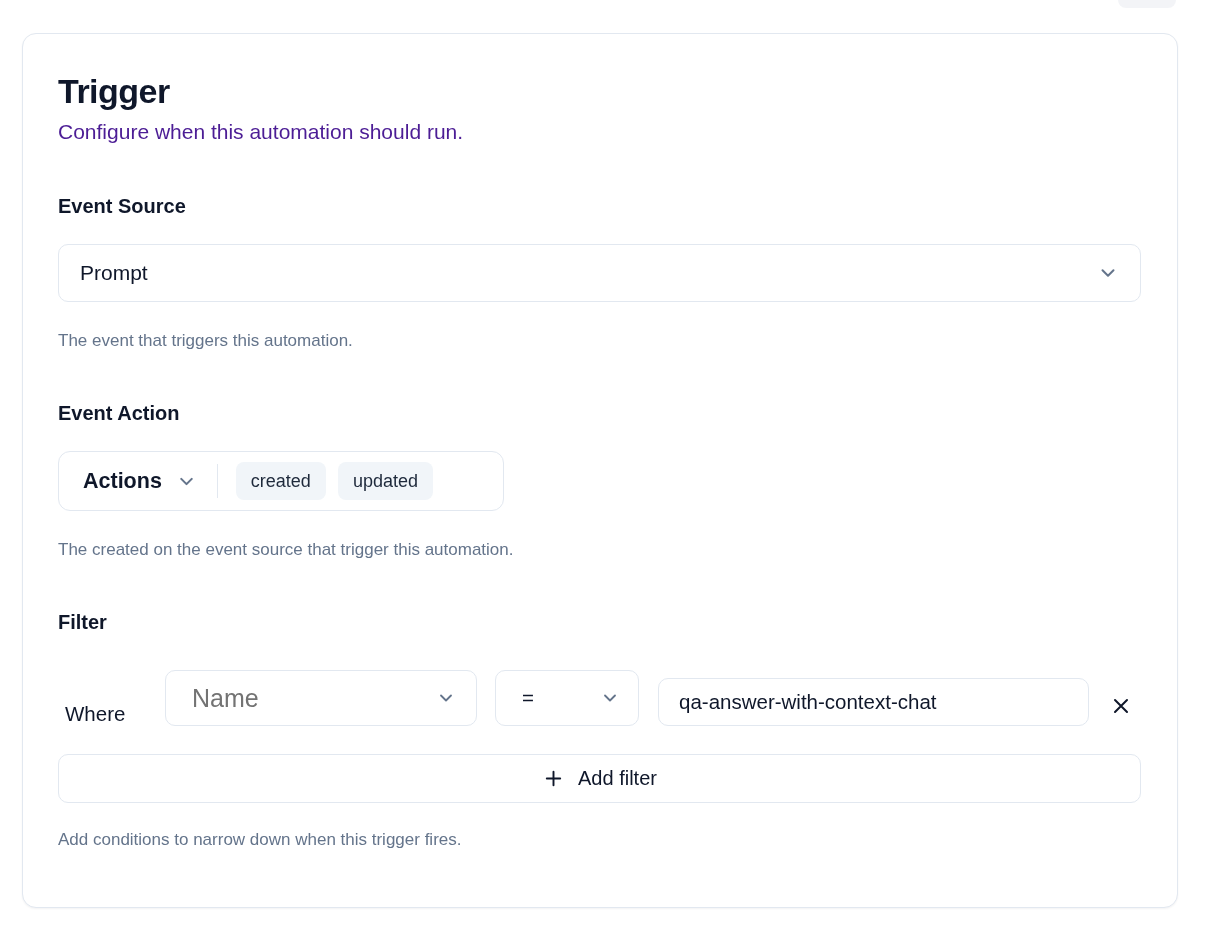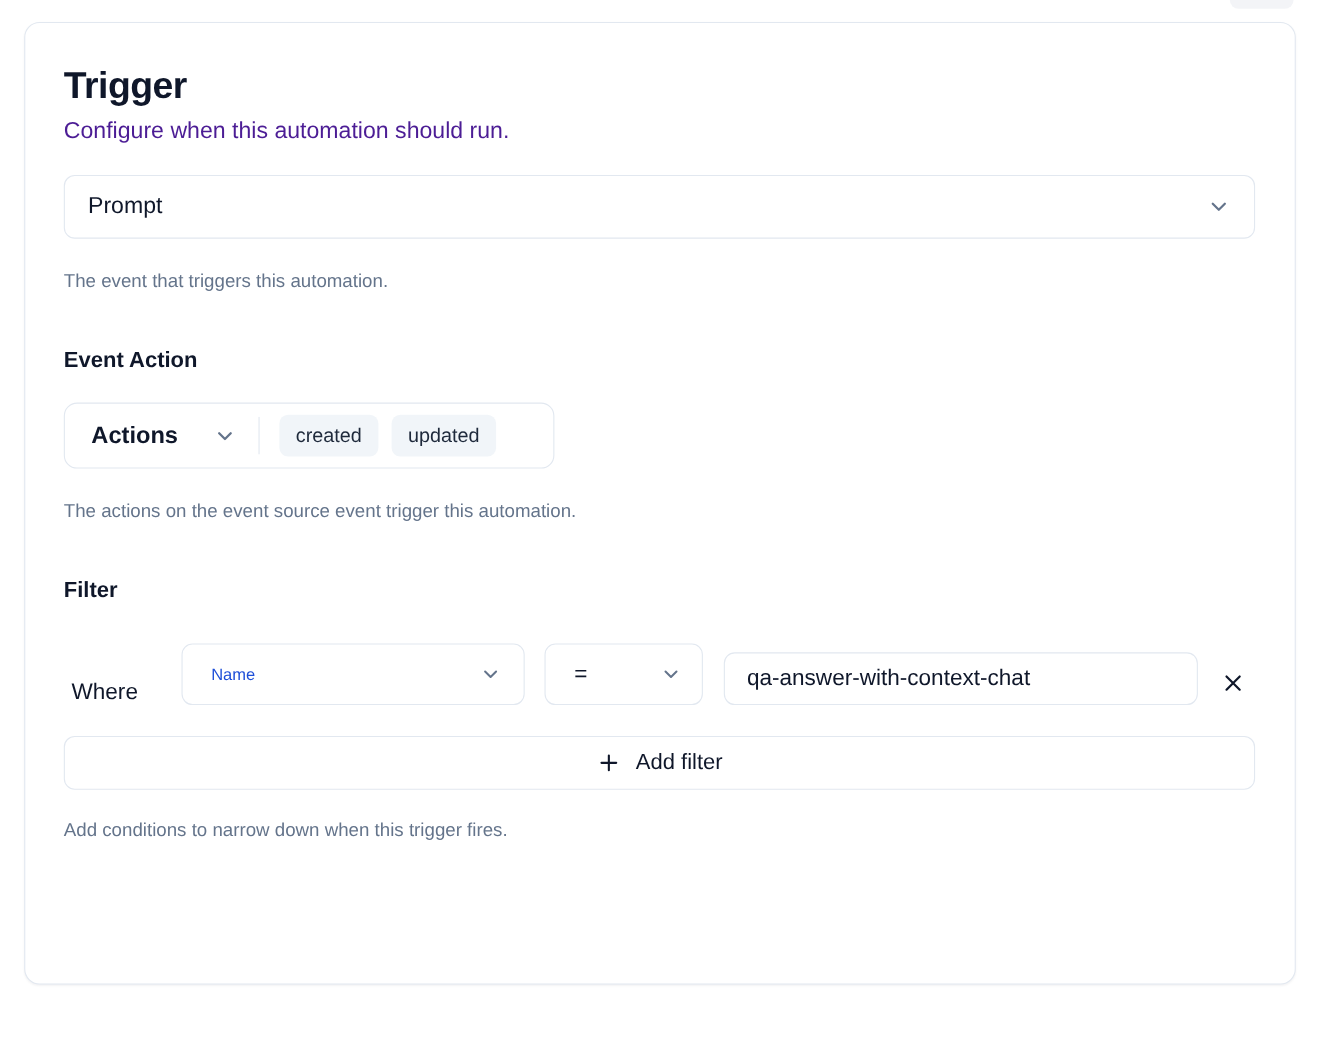--- a/index.html
+++ b/index.html
@@ -22,21 +22,21 @@
     right: 38px;
     width: 58px;
     height: 16px;
     border-radius: 8px;
     background: #e9ebf0;
     opacity: 0.55;
   }
   .card {
     position: absolute;
     left: 22px;
-    top: 20px;
+    top: 33px;
     width: 1156px;
     height: 875px;
     box-sizing: border-box;
     background: #ffffff;
     border: 1px solid #e2e8f0;
     border-radius: 14px;
     box-shadow: 0 1px 2px rgba(15, 23, 42, 0.05);
     padding: 36px 36px 36px 35px;
   }
   .card-title {
@@ -93,21 +93,21 @@
     height: 60px;
     width: 446px;
     display: inline-flex;
     align-items: center;
     padding: 0 14px 0 24px;
     border-radius: 12px;
   }
   .actions-trigger {
     display: inline-flex;
     align-items: center;
-    gap: 32px;
+    gap: 14px;
     cursor: pointer;
     background: none;
     border: none;
     padding: 0;
     font-family: inherit;
   }
   .actions-trigger .actions-label {
     font-size: 21.5px;
     font-weight: 600;
     color: #0f172a;
@@ -147,23 +147,23 @@
     width: 312px;
     flex: 0 0 auto;
     height: 56px;
     display: flex;
     align-items: center;
     justify-content: space-between;
     padding: 0 20px 0 26px;
     cursor: pointer;
   }
   .field-select .select-value {
-    font-size: 15px;
+    font-size: 25px;
     font-weight: 500;
-    color: #1d4ed8;
+    color: #737373;
   }
   .op-select {
     margin-left: 18px;
     width: 144px;
     flex: 0 0 auto;
     height: 56px;
     display: flex;
     align-items: center;
     justify-content: space-between;
     padding: 0 18px 0 26px;
@@ -229,20 +229,21 @@
 <div class="stage">
 
   <div class="cutoff-blob"></div>
 
   <div class="card">
 
     <div class="card-title">Trigger</div>
     <div class="card-subtitle">Configure when this automation should run.</div>
 
     
+    <div class="field-label">Event Source</div>
     <div class="control select-full" role="combobox">
       <span class="select-value">Prompt</span>
       <span class="icon">
         <svg width="22" height="22" viewBox="0 0 24 24" fill="none" stroke="#64748b" stroke-width="2.2" stroke-linecap="round" stroke-linejoin="round">
             <path d="M6 9l6 6 6-6"></path>
           </svg>
       </span>
     </div>
     <div class="help-text">The event that triggers this automation.</div>
 
@@ -254,21 +255,21 @@
         <span class="icon">
           <svg width="21" height="21" viewBox="0 0 24 24" fill="none" stroke="#64748b" stroke-width="2.4" stroke-linecap="round" stroke-linejoin="round">
               <path d="M6 9l6 6 6-6"></path>
             </svg>
         </span>
       </button>
       <span class="v-divider"></span>
       <span class="tag">created</span>
       <span class="tag">updated</span>
     </div>
-    <div class="help-text">The actions on the event source event trigger this automation.</div>
+    <div class="help-text">The created on the event source that trigger this automation.</div>
 
     
     <div class="field-label">Filter</div>
 
     <div class="filter-row">
       <span class="where-label">Where</span>
 
       <div class="control field-select" role="combobox">
         <span class="select-value">Name</span>
         <span class="icon">

